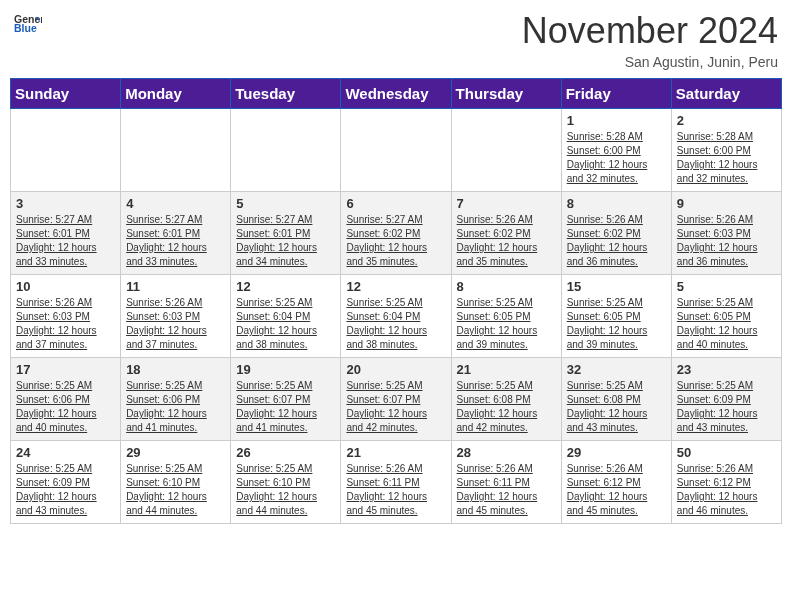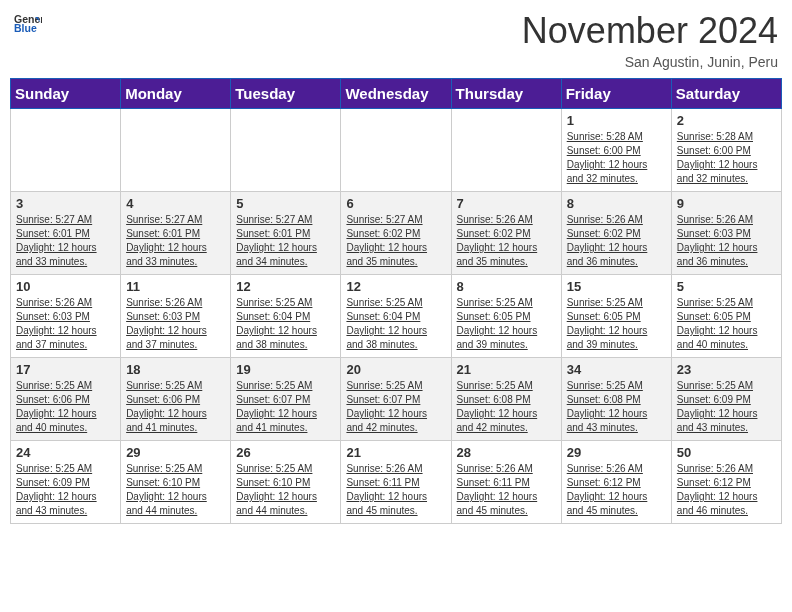--- a/index.html
+++ b/index.html
@@ -203,21 +203,21 @@
         </td>
         <td>
           <span class="day-num">20</span>
           <div class="day-info">Sunrise: 5:25 AM<br>Sunset: 6:07 PM<br>Daylight: 12 hours<br>and 42 minutes.</div>
         </td>
         <td>
           <span class="day-num">21</span>
           <div class="day-info">Sunrise: 5:25 AM<br>Sunset: 6:08 PM<br>Daylight: 12 hours<br>and 42 minutes.</div>
         </td>
         <td>
-          <span class="day-num">34</span>
+          <span class="day-num">32</span>
           <div class="day-info">Sunrise: 5:25 AM<br>Sunset: 6:08 PM<br>Daylight: 12 hours<br>and 43 minutes.</div>
         </td>
         <td>
           <span class="day-num">23</span>
           <div class="day-info">Sunrise: 5:25 AM<br>Sunset: 6:09 PM<br>Daylight: 12 hours<br>and 43 minutes.</div>
         </td>
       </tr>
       <tr>
         <td>
           <span class="day-num">24</span>

